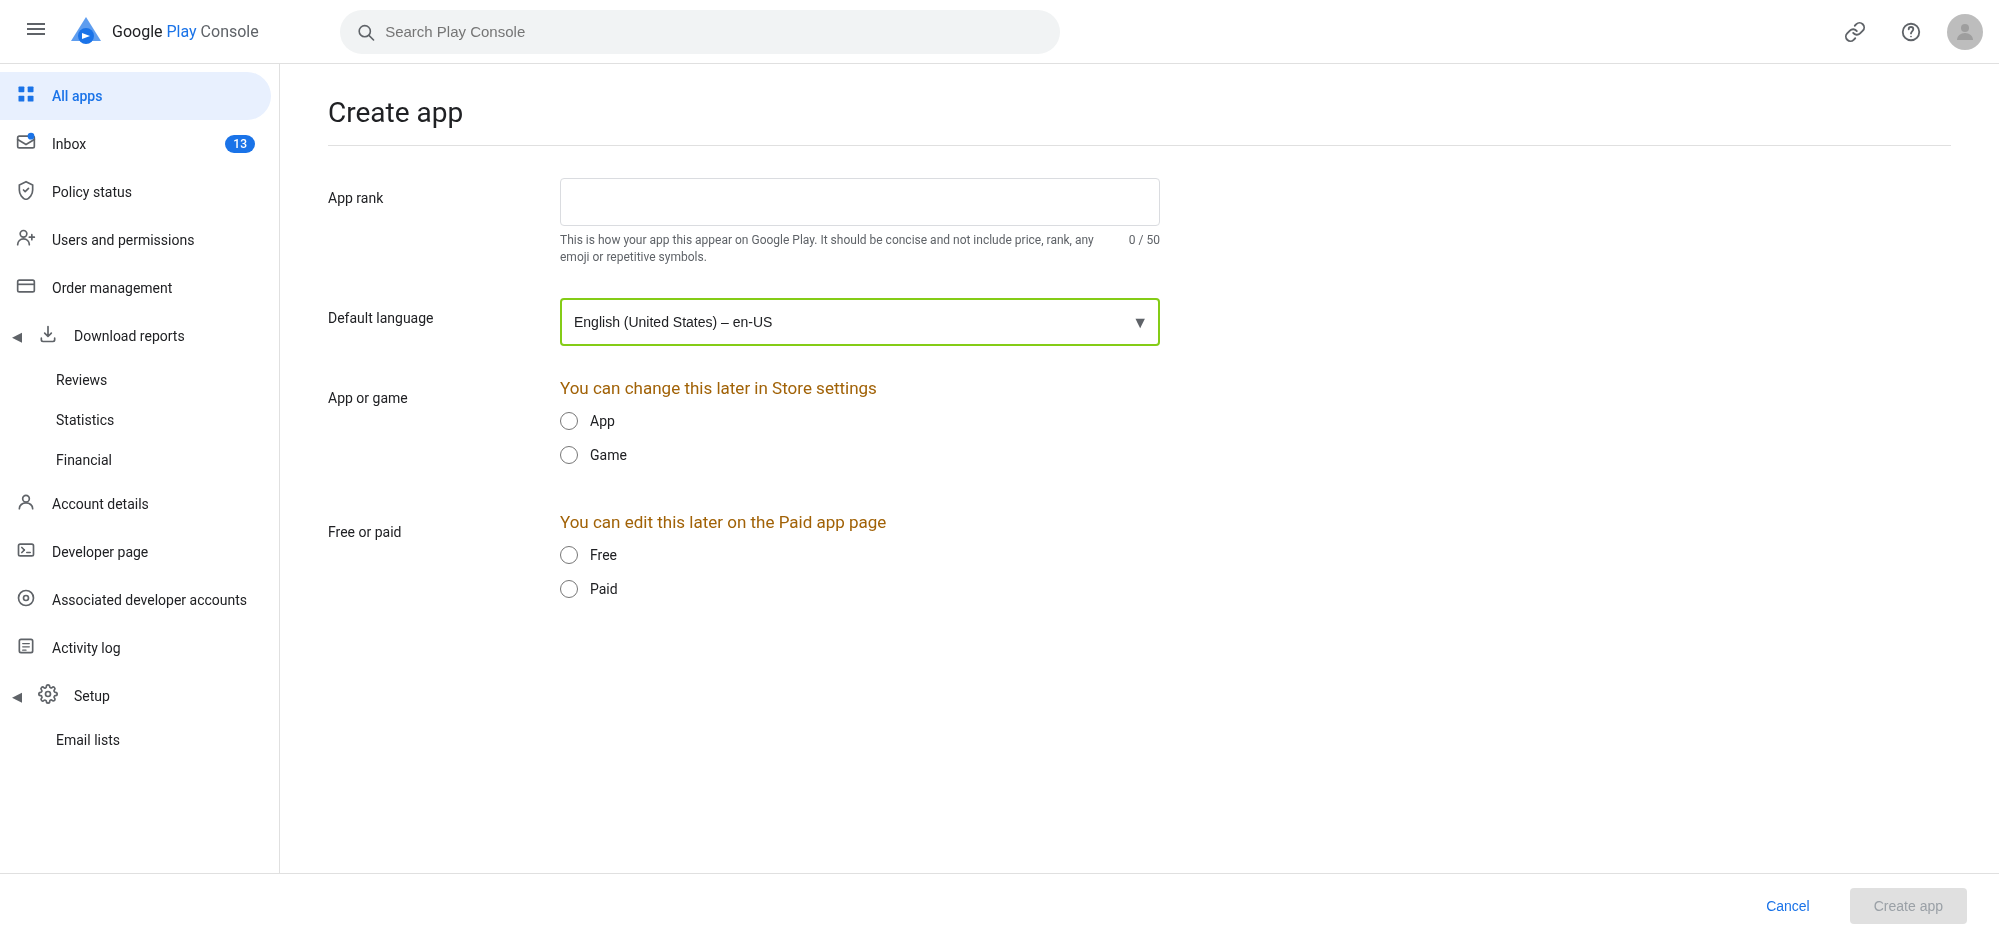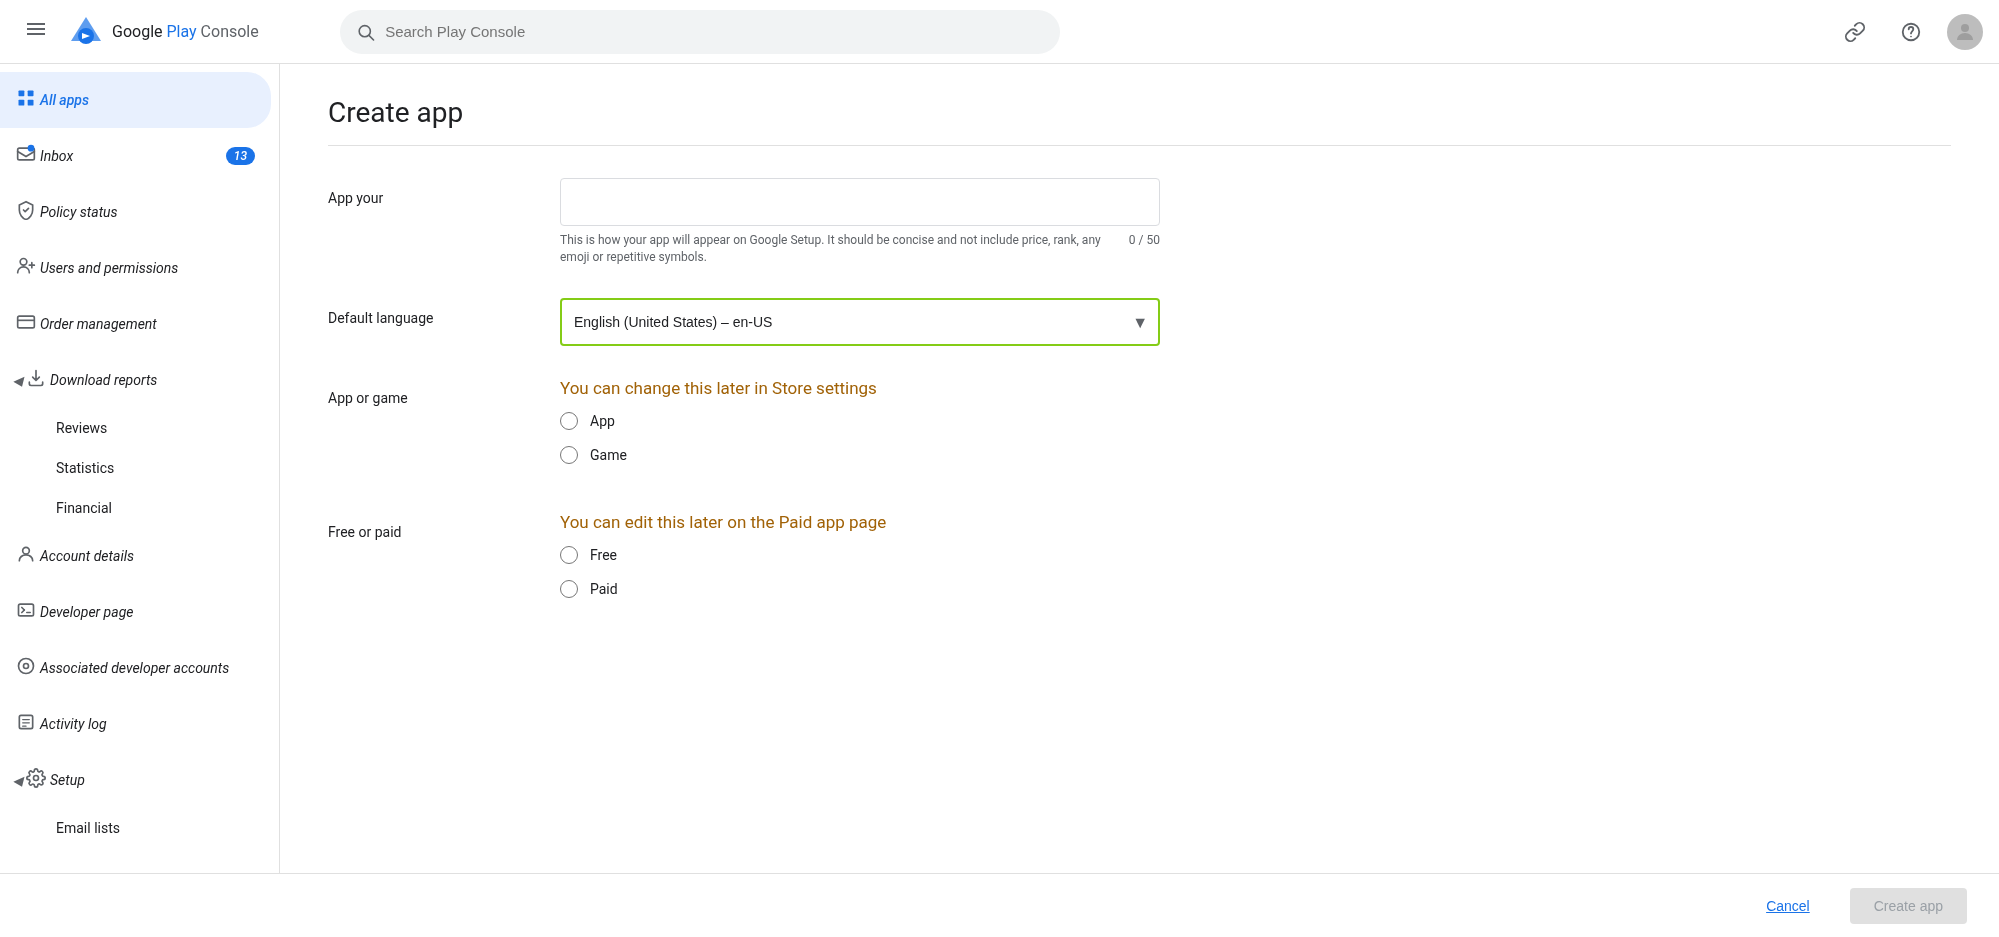--- a/index.html
+++ b/index.html
@@ -36,23 +36,23 @@
 
     
     .layout { display: flex; flex: 1; overflow: hidden; }
 
     
     .sidebar {
       width: 280px; background: #fff; border-right: 1px solid #e0e0e0;
       overflow-y: auto; flex-shrink: 0; padding: 8px 0;
     }
     .sidebar-item {
-      display: flex; align-items: center; padding: 0 16px; height: 56px;
+      display: flex; align-items: center; padding: 0 16px; height: 48px;
       cursor: pointer; border-radius: 0 24px 24px 0; margin-right: 8px;
-      gap: 4px; color: #202124; font-size: 14px; font-weight: 400; font-style: italic;
+      gap: 16px; color: #202124; font-size: 14px; font-weight: 400;
     }
     .sidebar-item.active { background: #e8f0fe; color: #1a73e8; font-weight: 500; }
     .sidebar-item .icon { font-size: 20px; color: #5f6368; flex-shrink: 0; }
     .sidebar-item.active .icon { color: #1a73e8; }
     .sidebar-item .badge {
       margin-left: auto; background: #1a73e8; color: #fff;
       border-radius: 12px; padding: 2px 8px; font-size: 12px; font-weight: 500;
     }
     .sidebar-sub-item {
       display: flex; align-items: center; padding: 0 16px 0 56px; height: 40px;
@@ -115,21 +115,20 @@
     
     .bottom-bar {
       height: 64px; border-top: 1px solid #e0e0e0; display: flex;
       align-items: center; justify-content: flex-end; padding: 0 32px; gap: 16px;
       background: #fff; flex-shrink: 0;
     }
     .btn-cancel {
       height: 36px; padding: 0 24px; border: none; background: transparent;
       color: #1a73e8; font-size: 14px; font-weight: 500; cursor: pointer;
       border-radius: 4px;
-      text-decoration: underline;
     }
     .btn-create {
       height: 36px; padding: 0 24px; border: none; background: #e0e0e0;
       color: #9aa0a6; font-size: 14px; font-weight: 500; cursor: default;
       border-radius: 4px;
     }
 
     
     .hamburger { font-size: 20px; color: #5f6368; cursor: pointer; padding: 8px; }
 
@@ -326,25 +325,25 @@
     <div class="sidebar-sub-item">
       <span>Email lists</span>
     </div>
   </nav>
 
   <main class="main">
     <h1 class="page-title">Create app</h1>
     <hr class="divider">
 
     <div class="form-row">
-      <div class="form-label">App your</div>
+      <div class="form-label">App rank</div>
       <div class="form-control">
         <input type="text" class="text-input" value="" style="">
         <div class="input-hint">
-          <span class="input-hint-text">This is how your app will appear on Google Setup. It should be concise and not include price, rank, any emoji or repetitive symbols.</span>
+          <span class="input-hint-text">This is how your app this appear on Google Play. It should be concise and not include price, rank, any emoji or repetitive symbols.</span>
           <span class="input-counter">0 / 50</span>
         </div>
       </div>
     </div>
 
     <div class="form-row">
       <div class="form-label">Default language</div>
       <div class="form-control">
         <div class="select-wrapper">
           <select class="form-select">

